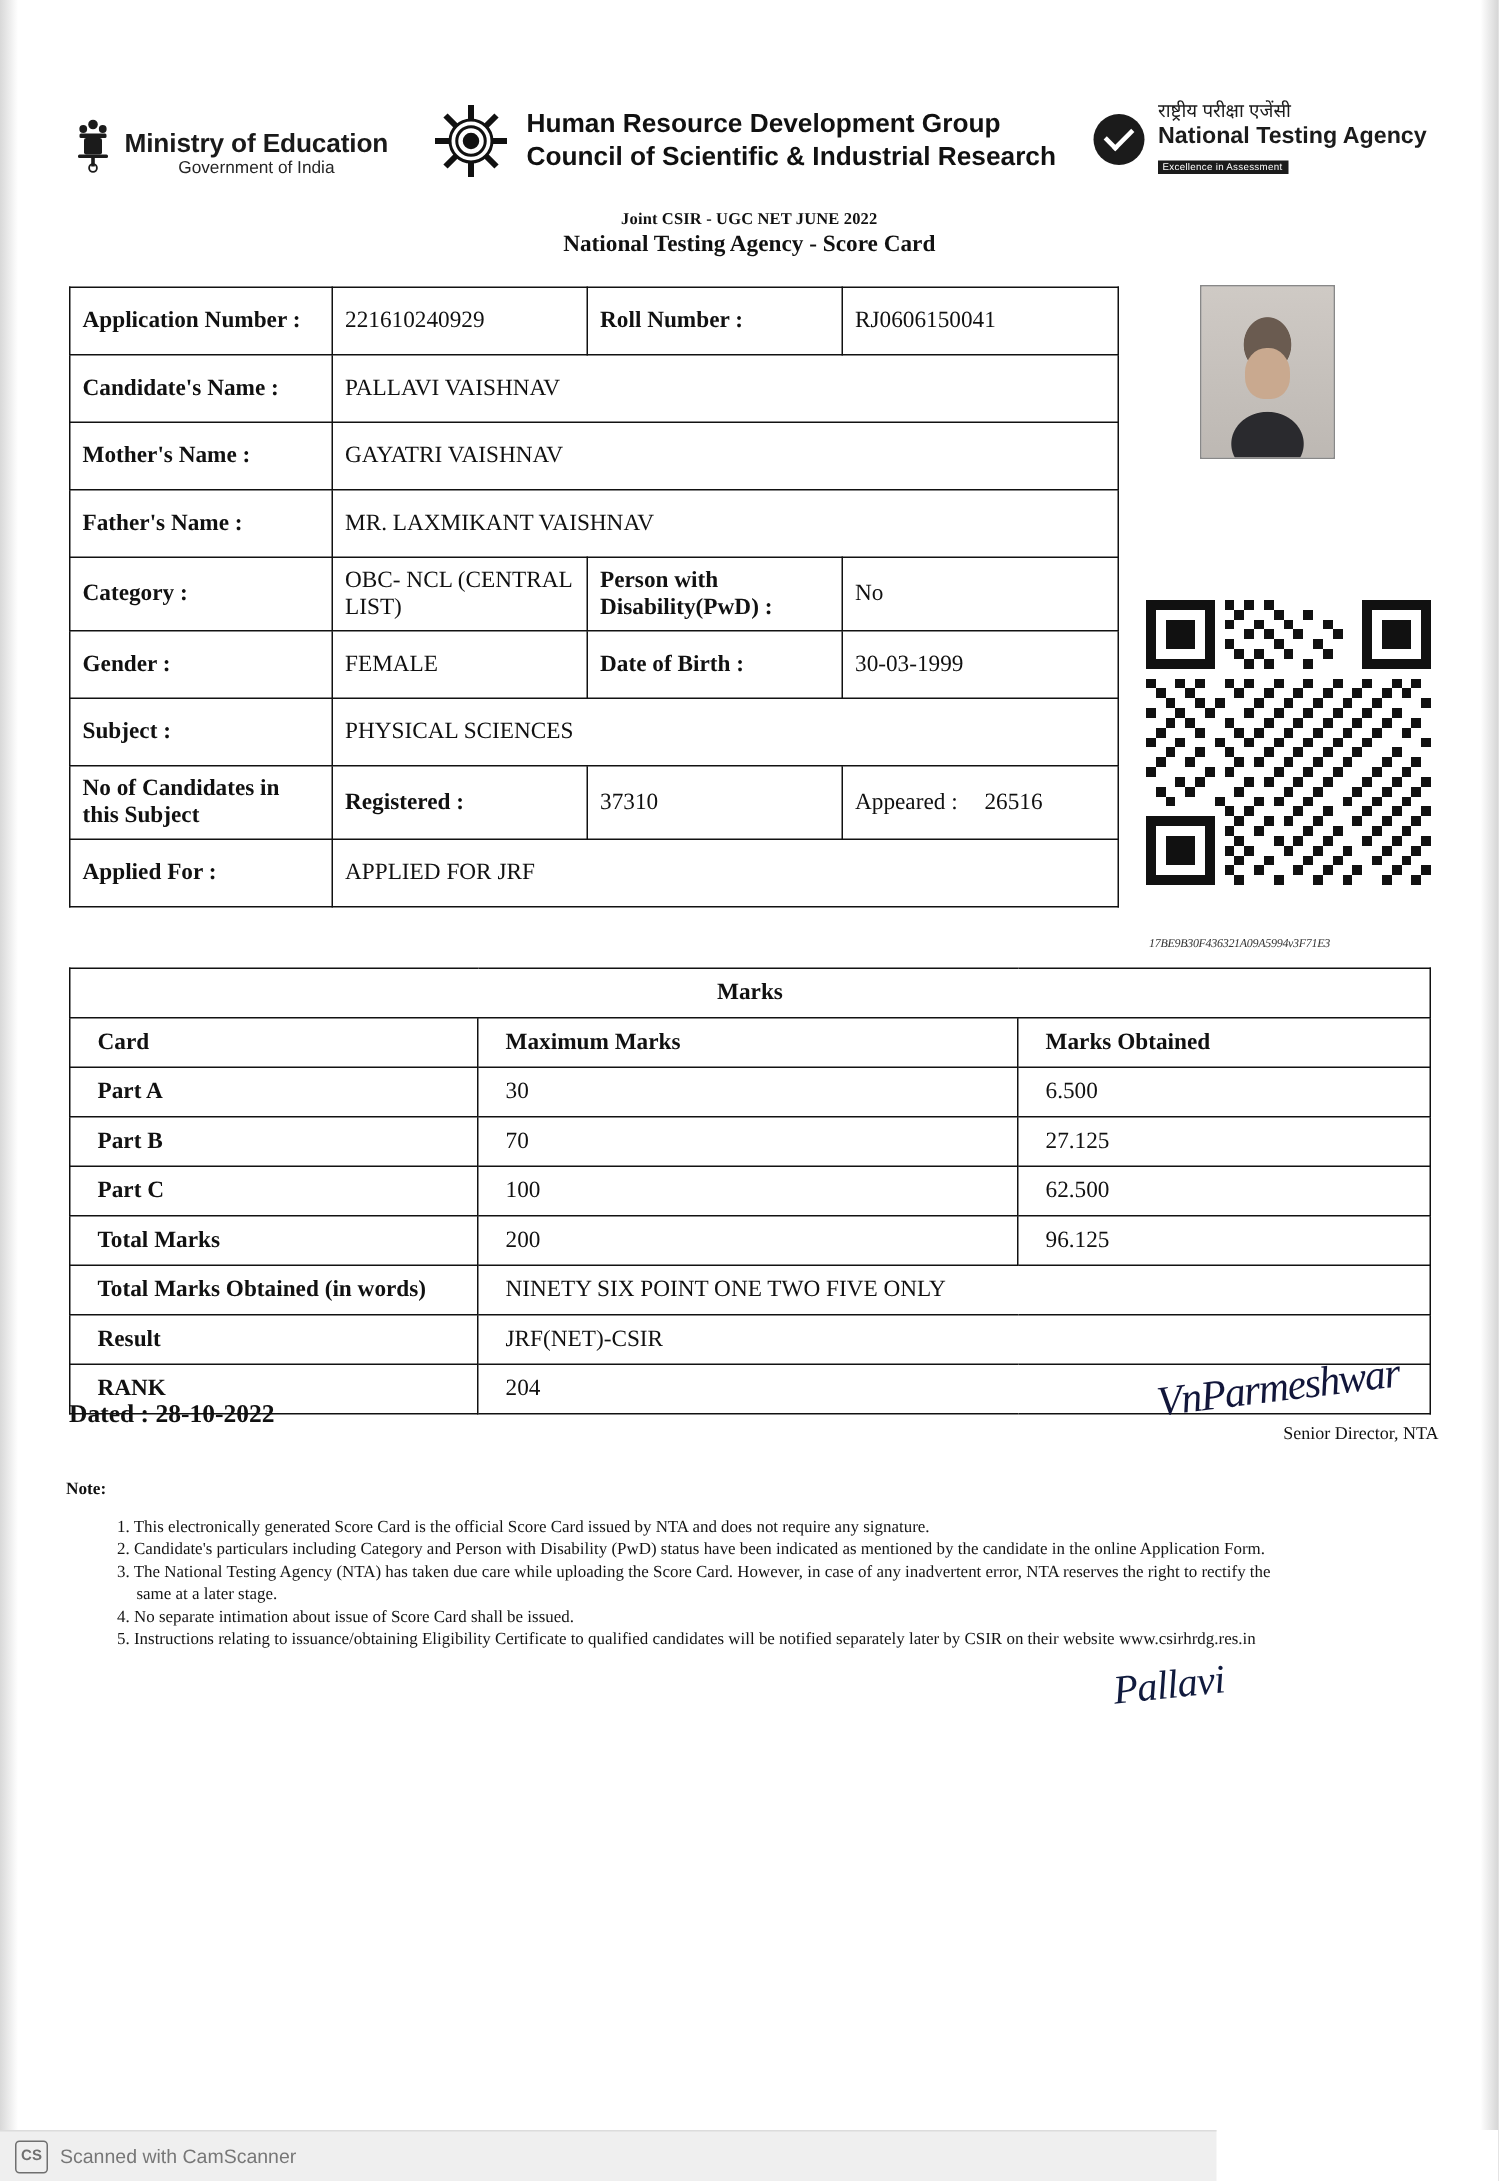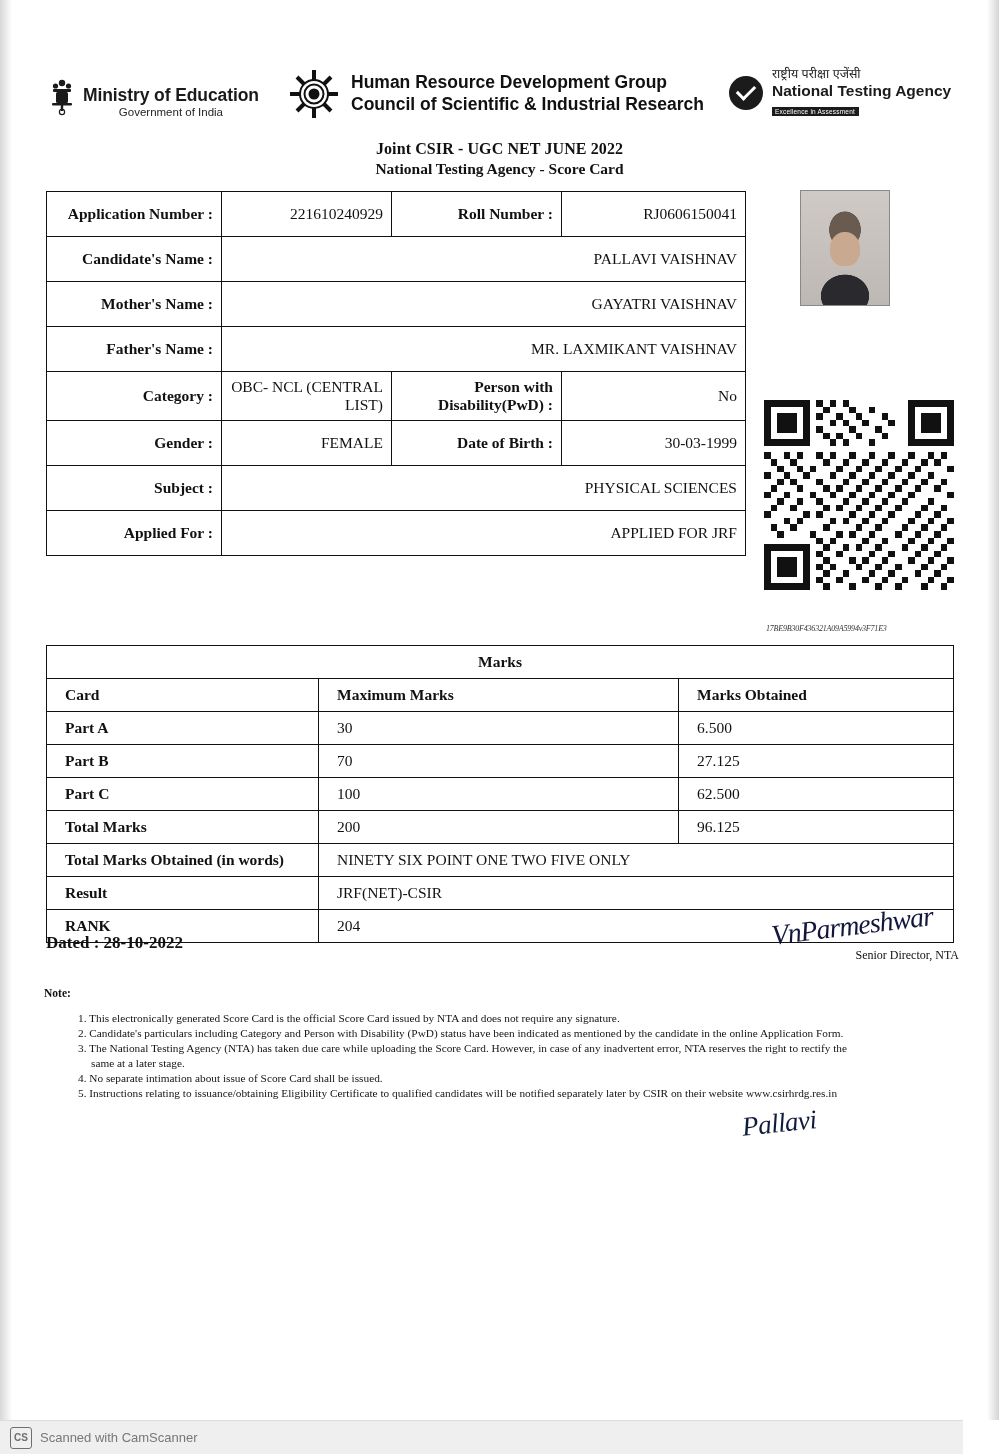--- a/index.html
+++ b/index.html
@@ -123,21 +123,21 @@
   .title-wrap {
     position: absolute;
     top: 140px;
     left: 0;
     width: 999px;
     text-align: center;
   }
   .title-1 {
     font-family: "Liberation Serif", serif;
     font-weight: bold;
-    font-size: 16px;
+    font-size: 11px;
     letter-spacing: 0.1px;
   }
   .title-2 {
     font-family: "Liberation Serif", serif;
     font-weight: bold;
     font-size: 15.5px;
     margin-top: 2px;
   }
 
   
@@ -148,21 +148,20 @@
     width: 700px;
     border-collapse: collapse;
     table-layout: fixed;
   }
   .info-table td {
     border: 1.4px solid #111;
     padding: 6px 8px;
     font-size: 15.5px;
     vertical-align: middle;
     height: 32px;
-    text-align: right;
   }
   td.lbl {
     font-weight: bold;
     font-family: "Liberation Serif", serif;
   }
   td.val {
     font-family: "Liberation Serif", serif;
   }
   .w-label { width: 175px; }
   .w-mid { width: 170px; }
@@ -311,21 +310,21 @@
     color: #101a3d;
     transform: rotate(-6deg);
     letter-spacing: -0.5px;
   }
 
   
   .scan-bar {
     position: absolute;
     left: 0;
     bottom: 0;
-    width: 963px;
+    width: 811px;
     height: 34px;
     background: #efefef;
     border-top: 1px solid #dcdcdc;
     display: flex;
     align-items: center;
     padding-left: 10px;
     box-sizing: border-box;
   }
   .cs-badge {
     width: 20px;
@@ -463,20 +462,29 @@
       </tr>
       <tr>
         <td class="lbl">Gender :</td>
         <td class="val">FEMALE</td>
         <td class="lbl">Date of Birth :</td>
         <td class="val">30-03-1999</td>
       </tr>
       <tr>
         <td class="lbl">Subject :</td>
         <td class="val" colspan="3">PHYSICAL SCIENCES</td>
+      </tr>
+      <tr>
+        <td class="lbl">No of Candidates in this Subject</td>
+        <td class="lbl">Registered :</td>
+        <td class="val">37310</td>
+        <td>
+          <span class="lbl">Appeared :</span>
+          <span class="val" style="margin-left:14px">26516</span>
+        </td>
       </tr>
       <tr>
         <td class="lbl">Applied For :</td>
         <td class="val" colspan="3">APPLIED FOR JRF</td>
       </tr>
     </tbody>
   </table>
 
   <div class="photo-box">
     <div class="photo-inner"></div>

